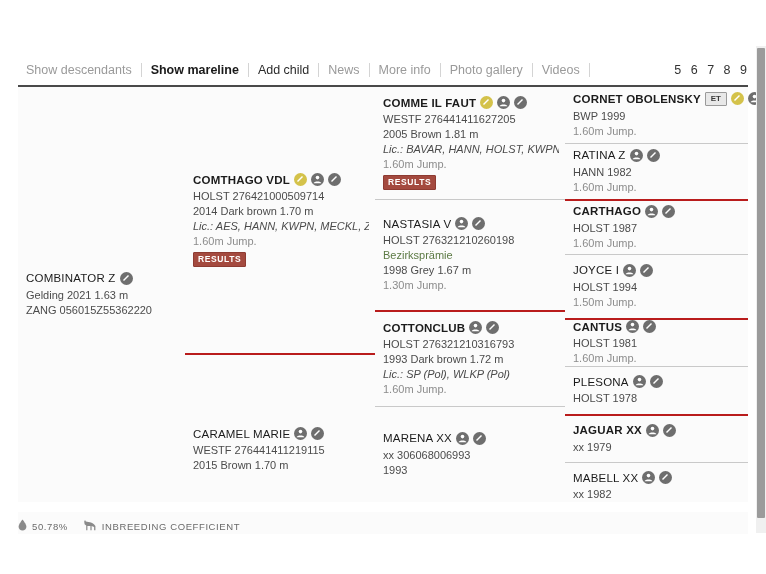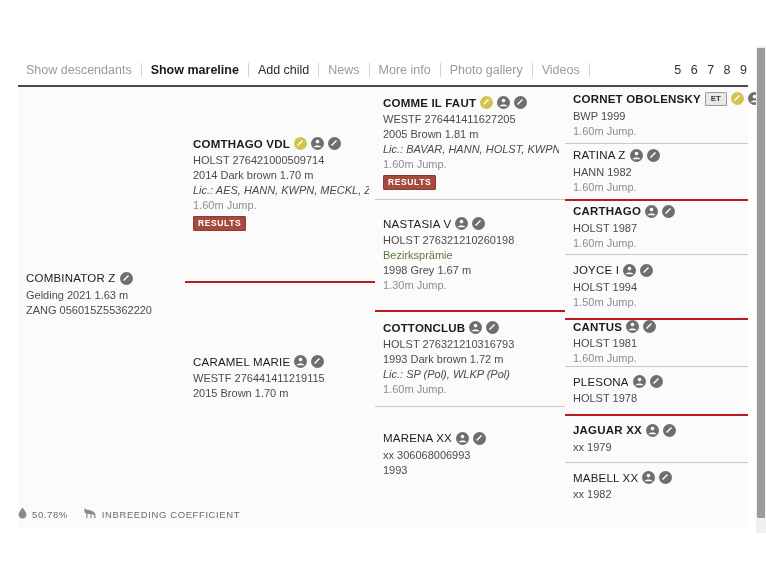--- a/index.html
+++ b/index.html
@@ -151,21 +151,21 @@
     font-weight: bold;
     letter-spacing: 0.6px;
     border-radius: 1px;
     width: fit-content;
   }
 
   
   .footer {
     position: absolute;
     left: 18px;
-    top: 500px;
+    top: 512px;
     width: 730px;
     height: 28px;
     display: flex;
     align-items: center;
     background: #fbfbfb;
   }
   .footer-item {
     display: flex;
     align-items: center;
     gap: 5px;
@@ -241,21 +241,21 @@
                 <path d="M4 9 L9 4 L8 3 L3 8 Z" fill="#ffffff"></path>
               </svg>
           </span>
         </div>
         <div class="line">Gelding 2021 1.63 m</div>
         <div class="line">ZANG 056015Z55362220</div>
       </div>
     </div>
 
     <div class="col col-2">
-      <div class="cell" style="height:194px;">
+      <div class="cell" style="height:266px;">
         <div class="name-row">
           <span class="horse-name bold">COMTHAGO VDL</span>
           <span class="icon icon-gold">
             <svg width="13" height="13" viewBox="0 0 13 13">
                 <path d="M4 9 L9 4 L8 3 L3 8 Z" fill="#ffffff"></path>
               </svg>
           </span>
           <span class="icon icon-gray">
             <svg width="13" height="13" viewBox="0 0 13 13">
                 <circle cx="6.5" cy="4.6" r="1.8" fill="#ffffff"></circle>

